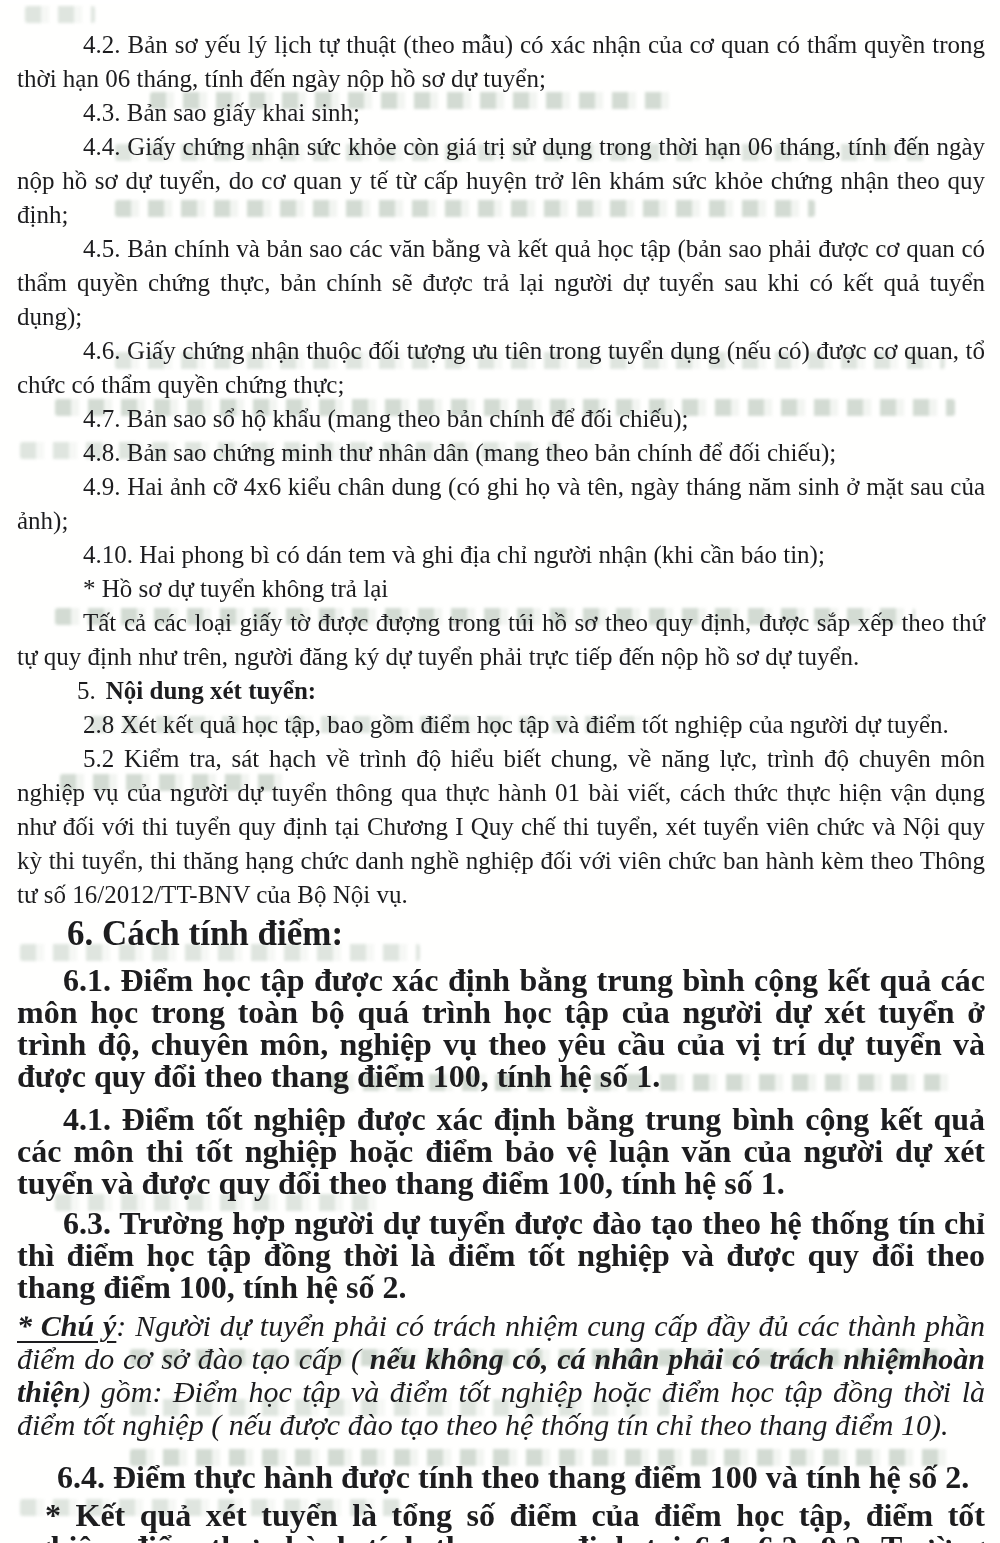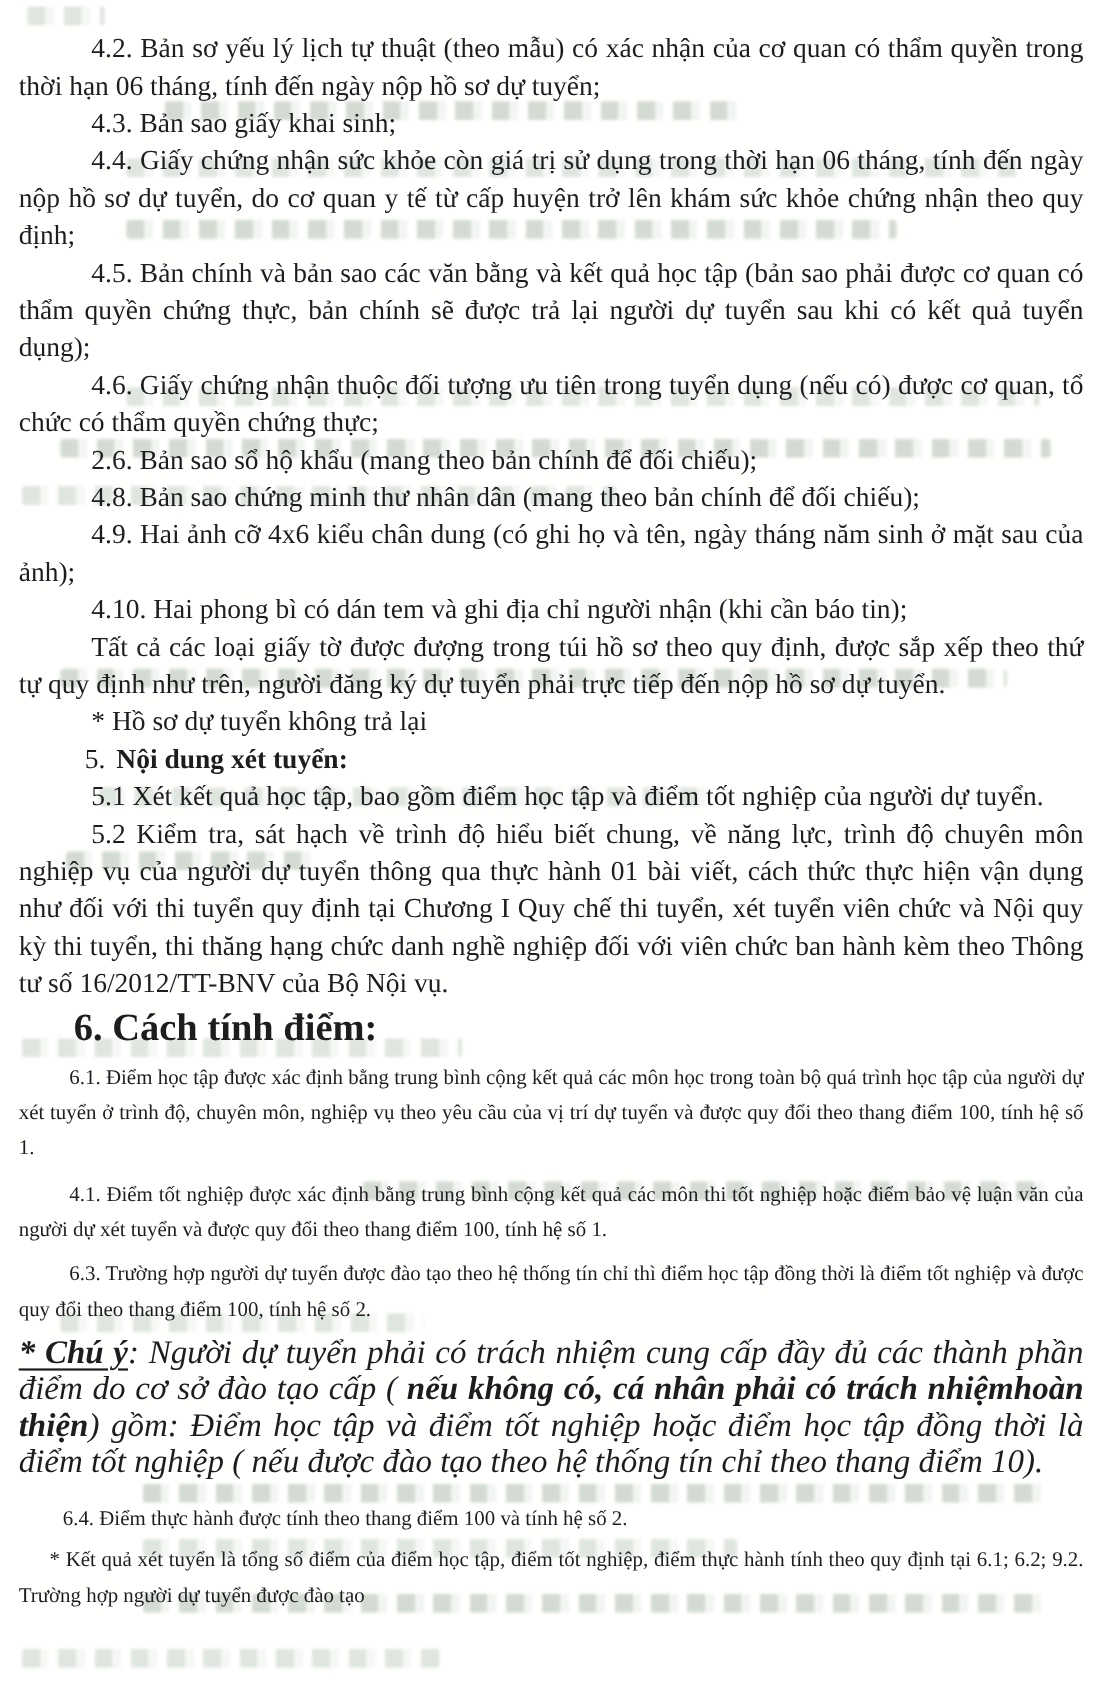--- a/index.html
+++ b/index.html
@@ -18,21 +18,21 @@
     color:#1d1d1f;
     text-align:justify;
     -webkit-font-smoothing:antialiased;
   }
   p{margin:0;position:relative;z-index:2;}
   .para{text-indent:66px;}
   .h5{text-indent:60px;}
   .h5 .b{margin-left:.4em;}
   .b{font-weight:bold;}
   .h6{font-weight:bold;text-indent:50px;margin-top:6px;font-size:35px;line-height:32px;}
-  .s6{font-size:19px;line-height:32px;text-indent:46px;}
+  .s6{font-size:32px;line-height:32px;text-indent:46px;font-weight:bold;}
   .mt14{margin-top:14px;}
   .mt11{margin-top:11px;}
   .mt8{margin-top:8px;}
   .note{
     margin-top:6px;
     font-size:30px;line-height:33px;
     font-style:italic;
     text-indent:0;
   }
   .note .marker{
@@ -77,29 +77,29 @@
   <div class="ghost" style="top:1345px;left:130px;width:820px;"></div>
   <div class="ghost" style="top:1395px;left:130px;width:540px;"></div>
   <div class="ghost" style="top:1445px;left:130px;width:820px;"></div>
   <div class="ghost" style="top:1495px;left:20px;width:380px;"></div>
 
   <p class="para">4.2. Bản sơ yếu lý lịch tự thuật (theo mẫu) có xác nhận của cơ quan có thẩm quyền trong thời hạn 06 tháng, tính đến ngày nộp hồ sơ dự tuyển;</p>
   <p class="para">4.3. Bản sao giấy khai sinh;</p>
   <p class="para">4.4. Giấy chứng nhận sức khỏe còn giá trị sử dụng trong thời hạn 06 tháng, tính đến ngày nộp hồ sơ dự tuyển, do cơ quan y tế từ cấp huyện trở lên khám sức khỏe chứng nhận theo quy định;</p>
   <p class="para">4.5. Bản chính và bản sao các văn bằng và kết quả học tập (bản sao phải được cơ quan có thẩm quyền chứng thực, bản chính sẽ được trả lại người dự tuyển sau khi có kết quả tuyển dụng);</p>
   <p class="para">4.6. Giấy chứng nhận thuộc đối tượng ưu tiên trong tuyển dụng (nếu có) được cơ quan, tổ chức có thẩm quyền chứng thực;</p>
-  <p class="para">2.6. Bản sao sổ hộ khẩu (mang theo bản chính để đối chiếu);</p>
+  <p class="para">4.7. Bản sao sổ hộ khẩu (mang theo bản chính để đối chiếu);</p>
   <p class="para">4.8. Bản sao chứng minh thư nhân dân (mang theo bản chính để đối chiếu);</p>
   <p class="para">4.9. Hai ảnh cỡ 4x6 kiểu chân dung (có ghi họ và tên, ngày tháng năm sinh ở mặt sau của ảnh);</p>
   <p class="para">4.10. Hai phong bì có dán tem và ghi địa chỉ người nhận (khi cần báo tin);</p>
+  <p class="para">* Hồ sơ dự tuyển không trả lại</p>
   <p class="para">Tất cả các loại giấy tờ được đượng trong túi hồ sơ theo quy định, được sắp xếp theo thứ tự quy định như trên, người đăng ký dự tuyển phải trực tiếp đến nộp hồ sơ dự tuyển.</p>
-  <p class="para">* Hồ sơ dự tuyển không trả lại</p>
 
   <p class="para h5"><span>5.</span><span class="b">Nội dung xét tuyển:</span></p>
-  <p class="para">5.1 Xét kết quả học tập, bao gồm điểm học tập và điểm tốt nghiệp của người dự tuyển.</p>
+  <p class="para">2.8 Xét kết quả học tập, bao gồm điểm học tập và điểm tốt nghiệp của người dự tuyển.</p>
   <p class="para">5.2 Kiểm tra, sát hạch về trình độ hiểu biết chung, về năng lực, trình độ chuyên môn nghiệp vụ của người dự tuyển thông qua thực hành 01 bài viết, cách thức thực hiện vận dụng như đối với thi tuyển quy định tại Chương I Quy chế thi tuyển, xét tuyển viên chức và Nội quy kỳ thi tuyển, thi thăng hạng chức danh nghề nghiệp đối với viên chức ban hành kèm theo Thông tư số 16/2012/TT-BNV của Bộ Nội vụ.</p>
 
   <p class="h6">6. Cách tính điểm:</p>
   <p class="s6 mt14">6.1. Điểm học tập được xác định bằng trung bình cộng kết quả các môn học trong toàn bộ quá trình học tập của người dự xét tuyển ở trình độ, chuyên môn, nghiệp vụ theo yêu cầu của vị trí dự tuyển và được quy đổi theo thang điểm 100, tính hệ số 1.</p>
   <p class="s6 mt11">4.1. Điểm tốt nghiệp được xác định bằng trung bình cộng kết quả các môn thi tốt nghiệp hoặc điểm bảo vệ luận văn của người dự xét tuyển và được quy đổi theo thang điểm 100, tính hệ số 1.</p>
   <p class="s6 mt8">6.3. Trường hợp người dự tuyển được đào tạo theo hệ thống tín chỉ thì điểm học tập đồng thời là điểm tốt nghiệp và được quy đổi theo thang điểm 100, tính hệ số 2.</p>
 
   <p class="note"><span class="marker">* Chú ý</span><span>: Người dự tuyển phải có trách nhiệm cung cấp đầy đủ các thành phần điểm do cơ sở đào tạo cấp ( </span><span class="em">nếu không có, cá nhân phải có trách nhiệmhoàn thiện</span><span>) gồm: Điểm học tập và điểm tốt nghiệp hoặc điểm học tập đồng thời là điểm tốt nghiệp ( nếu được đào tạo theo hệ thống tín chỉ  theo thang điểm 10).</span></p>
 
   <p class="s6 p64">6.4. Điểm thực hành được tính theo thang điểm 100 và tính hệ số 2.</p>

